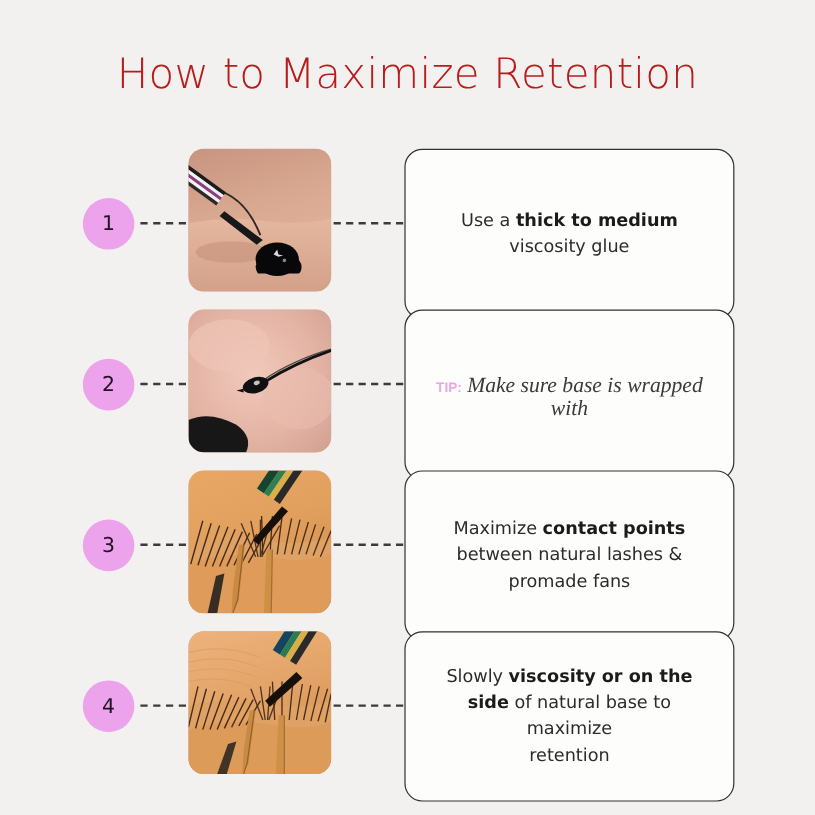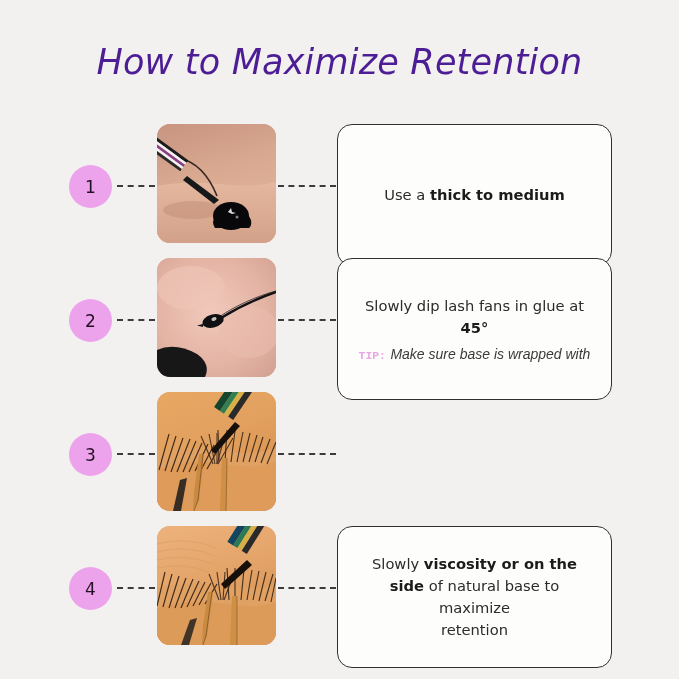--- a/index.html
+++ b/index.html
@@ -23,23 +23,22 @@
   
   .title {
     position: absolute;
     top: 42px;
     left: 0;
     width: 679px;
     text-align: center;
     font-size: 35px;
     font-weight: 300;
     letter-spacing: 0.2px;
-    color: #4c1d95;
+    color: #b91c1c;
     font-family: "DejaVu Sans", "Liberation Sans", sans-serif;
-    font-style: italic;
   }
 
   
   .rows {
     position: absolute;
     top: 124px;
     left: 0;
     width: 679px;
   }
   .row {
@@ -120,28 +119,28 @@
   .card-line b { font-weight: 700; color: #1b1b1b; }
 
   .tipblock {
     margin-top: 6px;
     text-align: center;
   }
   .tip-label {
     font-size: 11.4px;
     font-weight: 700;
     color: #e8a6e4;
-    font-family: Liberation Mono, monospace;
+    font-family: Liberation Sans, sans-serif;
   }
   .tip-text {
-    font-size: 14px;
+    font-size: 18px;
     font-style: italic;
     color: #3a3a3a;
     line-height: 16.5px;
-    font-family: Liberation Sans, sans-serif;
+    font-family: Liberation Serif, serif;
   }
   .tip-row2 { display: block; }
 </style>
 </head>
 <body>
 
 <div class="page">
 
   <div class="title">How to Maximize Retention</div>
 
@@ -180,20 +179,23 @@
           <path d="M56 98 a20 20 0 0 1 38 -2 q1 6 -2 8 l-34 0 q-2 -3 -2 -6 Z" fill="#0a0a0c"></path>
           <ellipse cx="74" cy="92" rx="18" ry="14" fill="#08080a"></ellipse>
           <path d="M71 88 l3 -4 l1 4 l4 1 l-4 1 Z" fill="#ffffff" opacity="0.85"></path>
           <circle cx="80" cy="93" r="1.5" fill="#ffffff" opacity="0.5"></circle>
         </svg>
       </div>
       <div class="dash right"></div>
       <div class="card">
         <div class="card-line">
           <span>Use a </span><b>thick to medium</b>
+        </div>
+        <div class="card-line">
+          <span>viscosity glue</span>
         </div>
       </div>
     </div>
 
     <div class="row r2">
       <div class="badge">
         <span>2</span>
       </div>
       <div class="dash left"></div>
       <div class="thumb">
@@ -211,23 +213,20 @@
           <path d="M0 92 Q18 84 40 96 Q54 106 48 119 L0 119 Z" fill="#171718"></path>
           <path d="M119 34 C102 40 80 50 64 60" stroke="#121214" stroke-width="2.4" fill="none" stroke-linecap="round"></path>
           <path d="M119 33 C100 38 78 48 62 59" stroke="#2a2a2c" stroke-width="1" fill="none" opacity="0.8"></path>
           <ellipse cx="56" cy="63" rx="11" ry="6.5" fill="#101012" transform="rotate(-16 56 63)"></ellipse>
           <ellipse cx="57" cy="61" rx="2.6" ry="1.8" fill="#e8ddd8" opacity="0.85" transform="rotate(-16 57 61)"></ellipse>
           <path d="M46 66 l-6 1.5 l6 1.5 Z" fill="#101012"></path>
         </svg>
       </div>
       <div class="dash right"></div>
       <div class="card">
-        <div class="card-line">
-          <span>Slowly dip lash fans in glue at </span><b>45°</b>
-        </div>
         <div class="tipblock">
           <span class="tip-label">TIP:</span>
           <span class="tip-text">Make sure base is wrapped with</span>
         </div>
       </div>
     </div>
 
     <div class="row r3">
       <div class="badge">
         <span>3</span>
@@ -288,20 +287,31 @@
           </g>
           <path d="M78 30 L54 58 L58 62 L83 34 Z" fill="#17100a"></path>
           <path d="M47 62 L42 108 L36 119 L37 100 L42 62 Z" fill="#c98a41"></path>
           <path d="M46 62 L41 108 L37 119" stroke="#6e4520" stroke-width="1" fill="none" opacity="0.6"></path>
           <path d="M70 66 L69 119 L63 119 L65 66 Z" fill="#cf8f44"></path>
           <path d="M70 66 L69 119" stroke="#6e4520" stroke-width="1" fill="none" opacity="0.5"></path>
           <path d="M30 86 L24 119 L16 119 L23 88 Z" fill="#1a1a1a" opacity="0.85"></path>
         </svg>
       </div>
       <div class="dash right"></div>
+      <div class="card">
+        <div class="card-line">
+          <span>Maximize </span><b>contact points</b>
+        </div>
+        <div class="card-line">
+          <span>between natural lashes &amp;</span>
+        </div>
+        <div class="card-line">
+          <span>promade fans</span>
+        </div>
+      </div>
     </div>
 
     <div class="row r4">
       <div class="badge">
         <span>4</span>
       </div>
       <div class="dash left"></div>
       <div class="thumb">
         <svg viewBox="0 0 119 119" xmlns="http://www.w3.org/2000/svg" aria-hidden="true">
           <defs>

